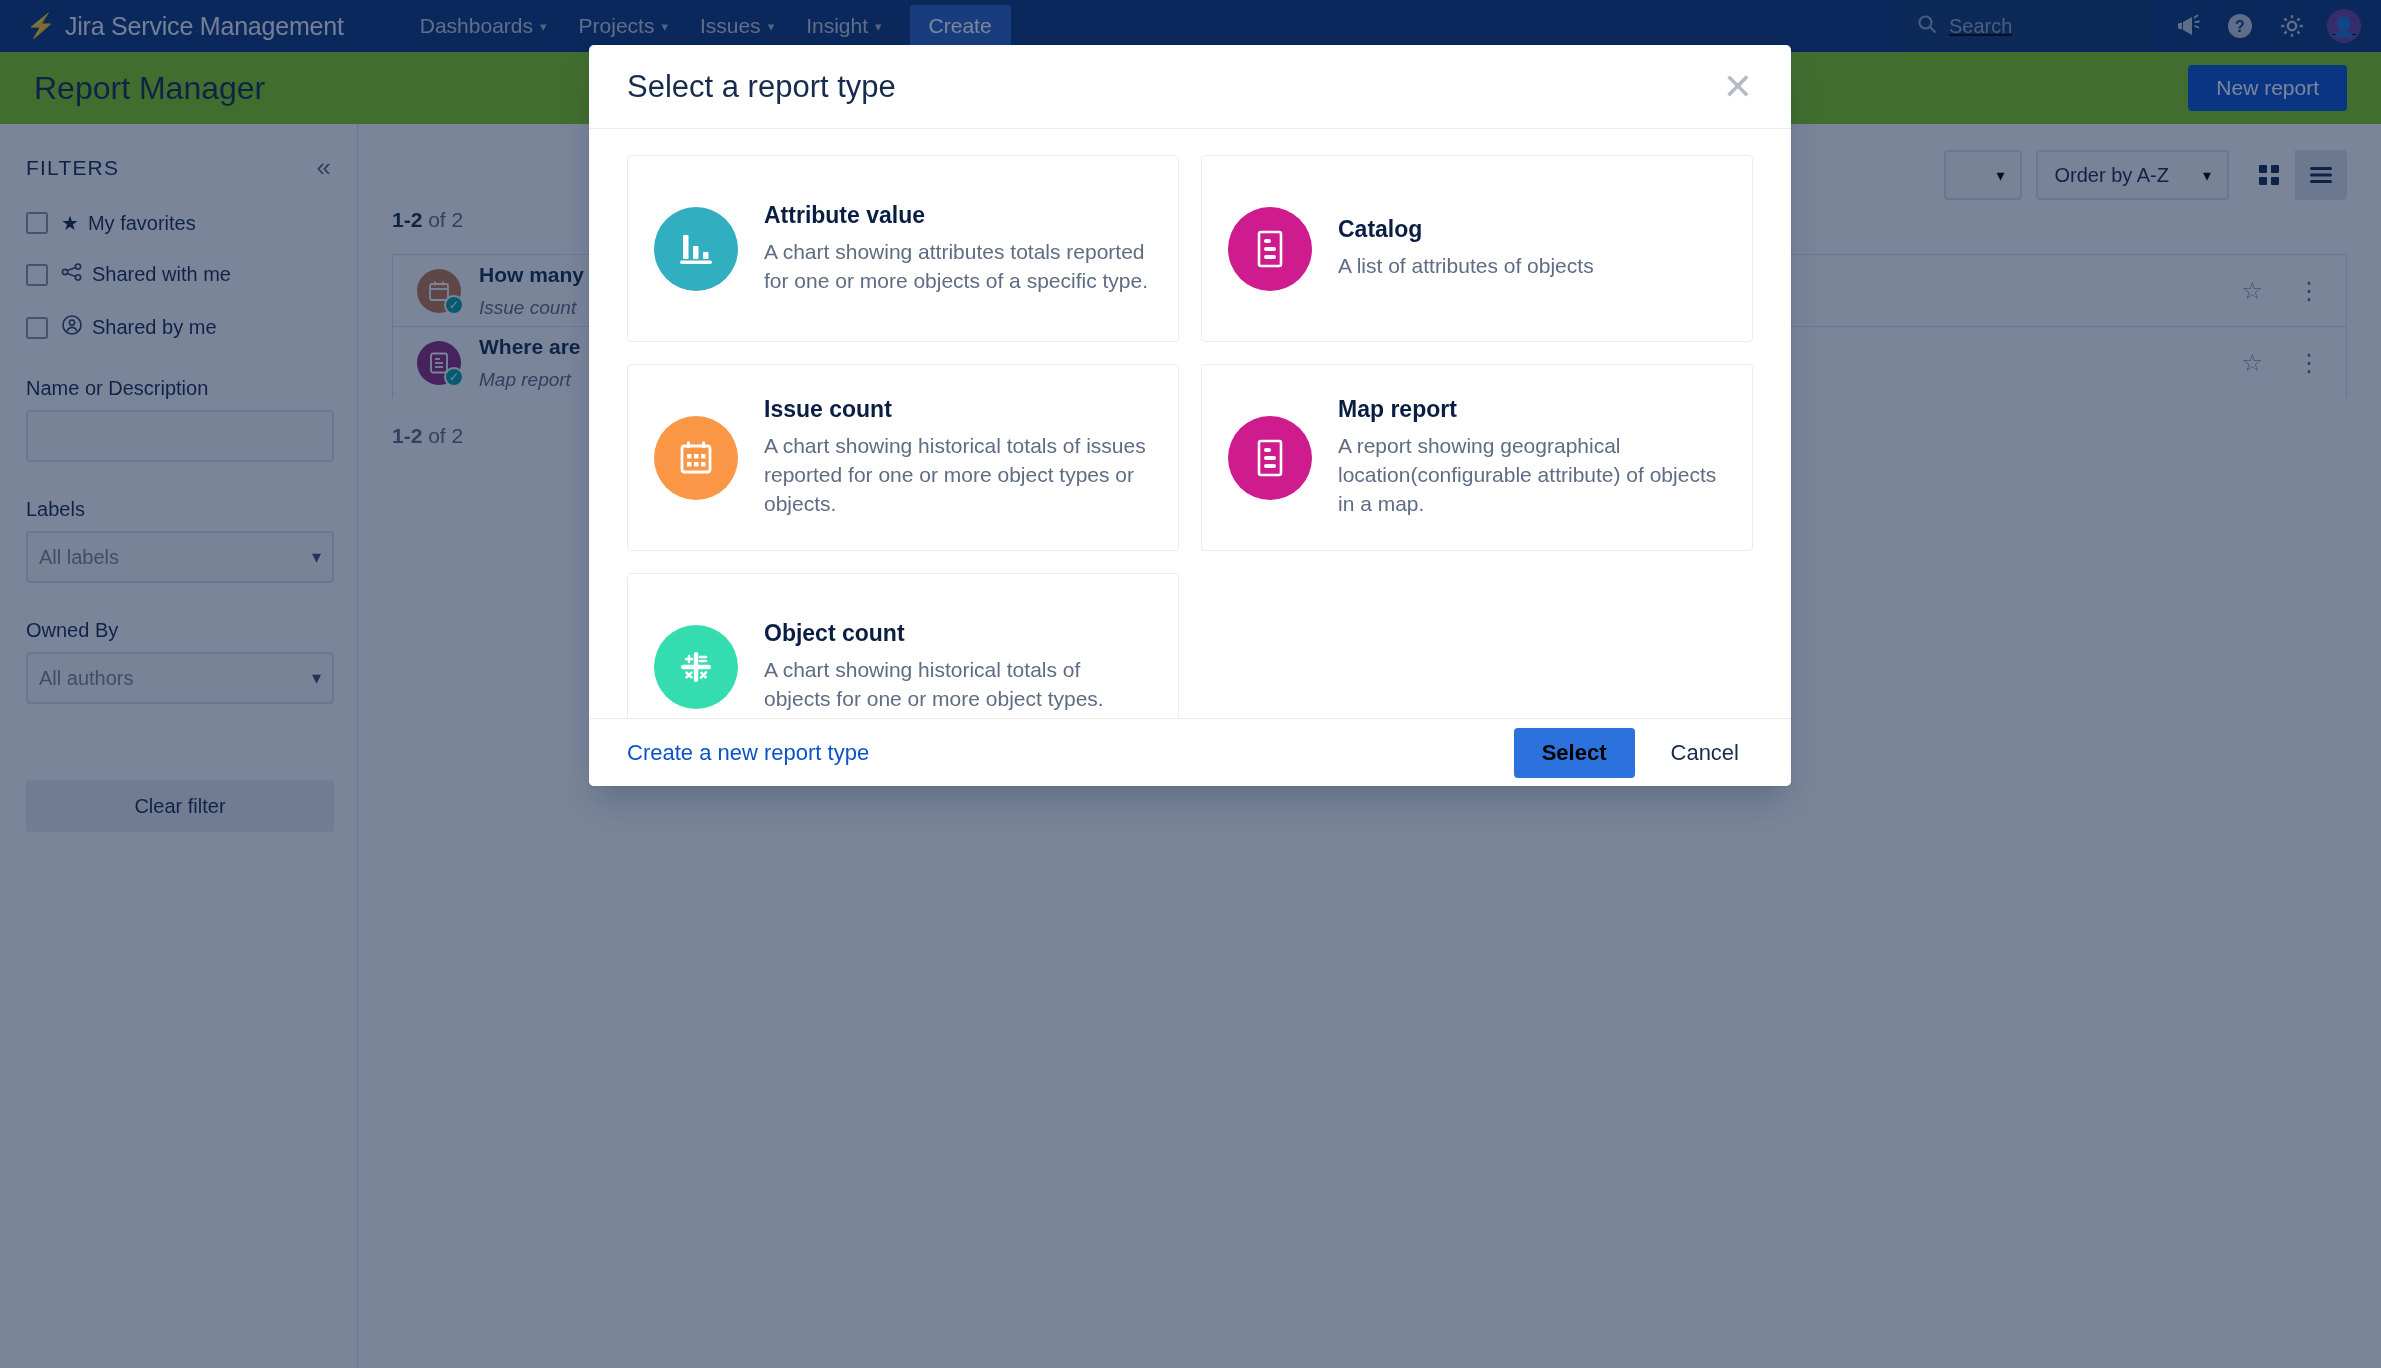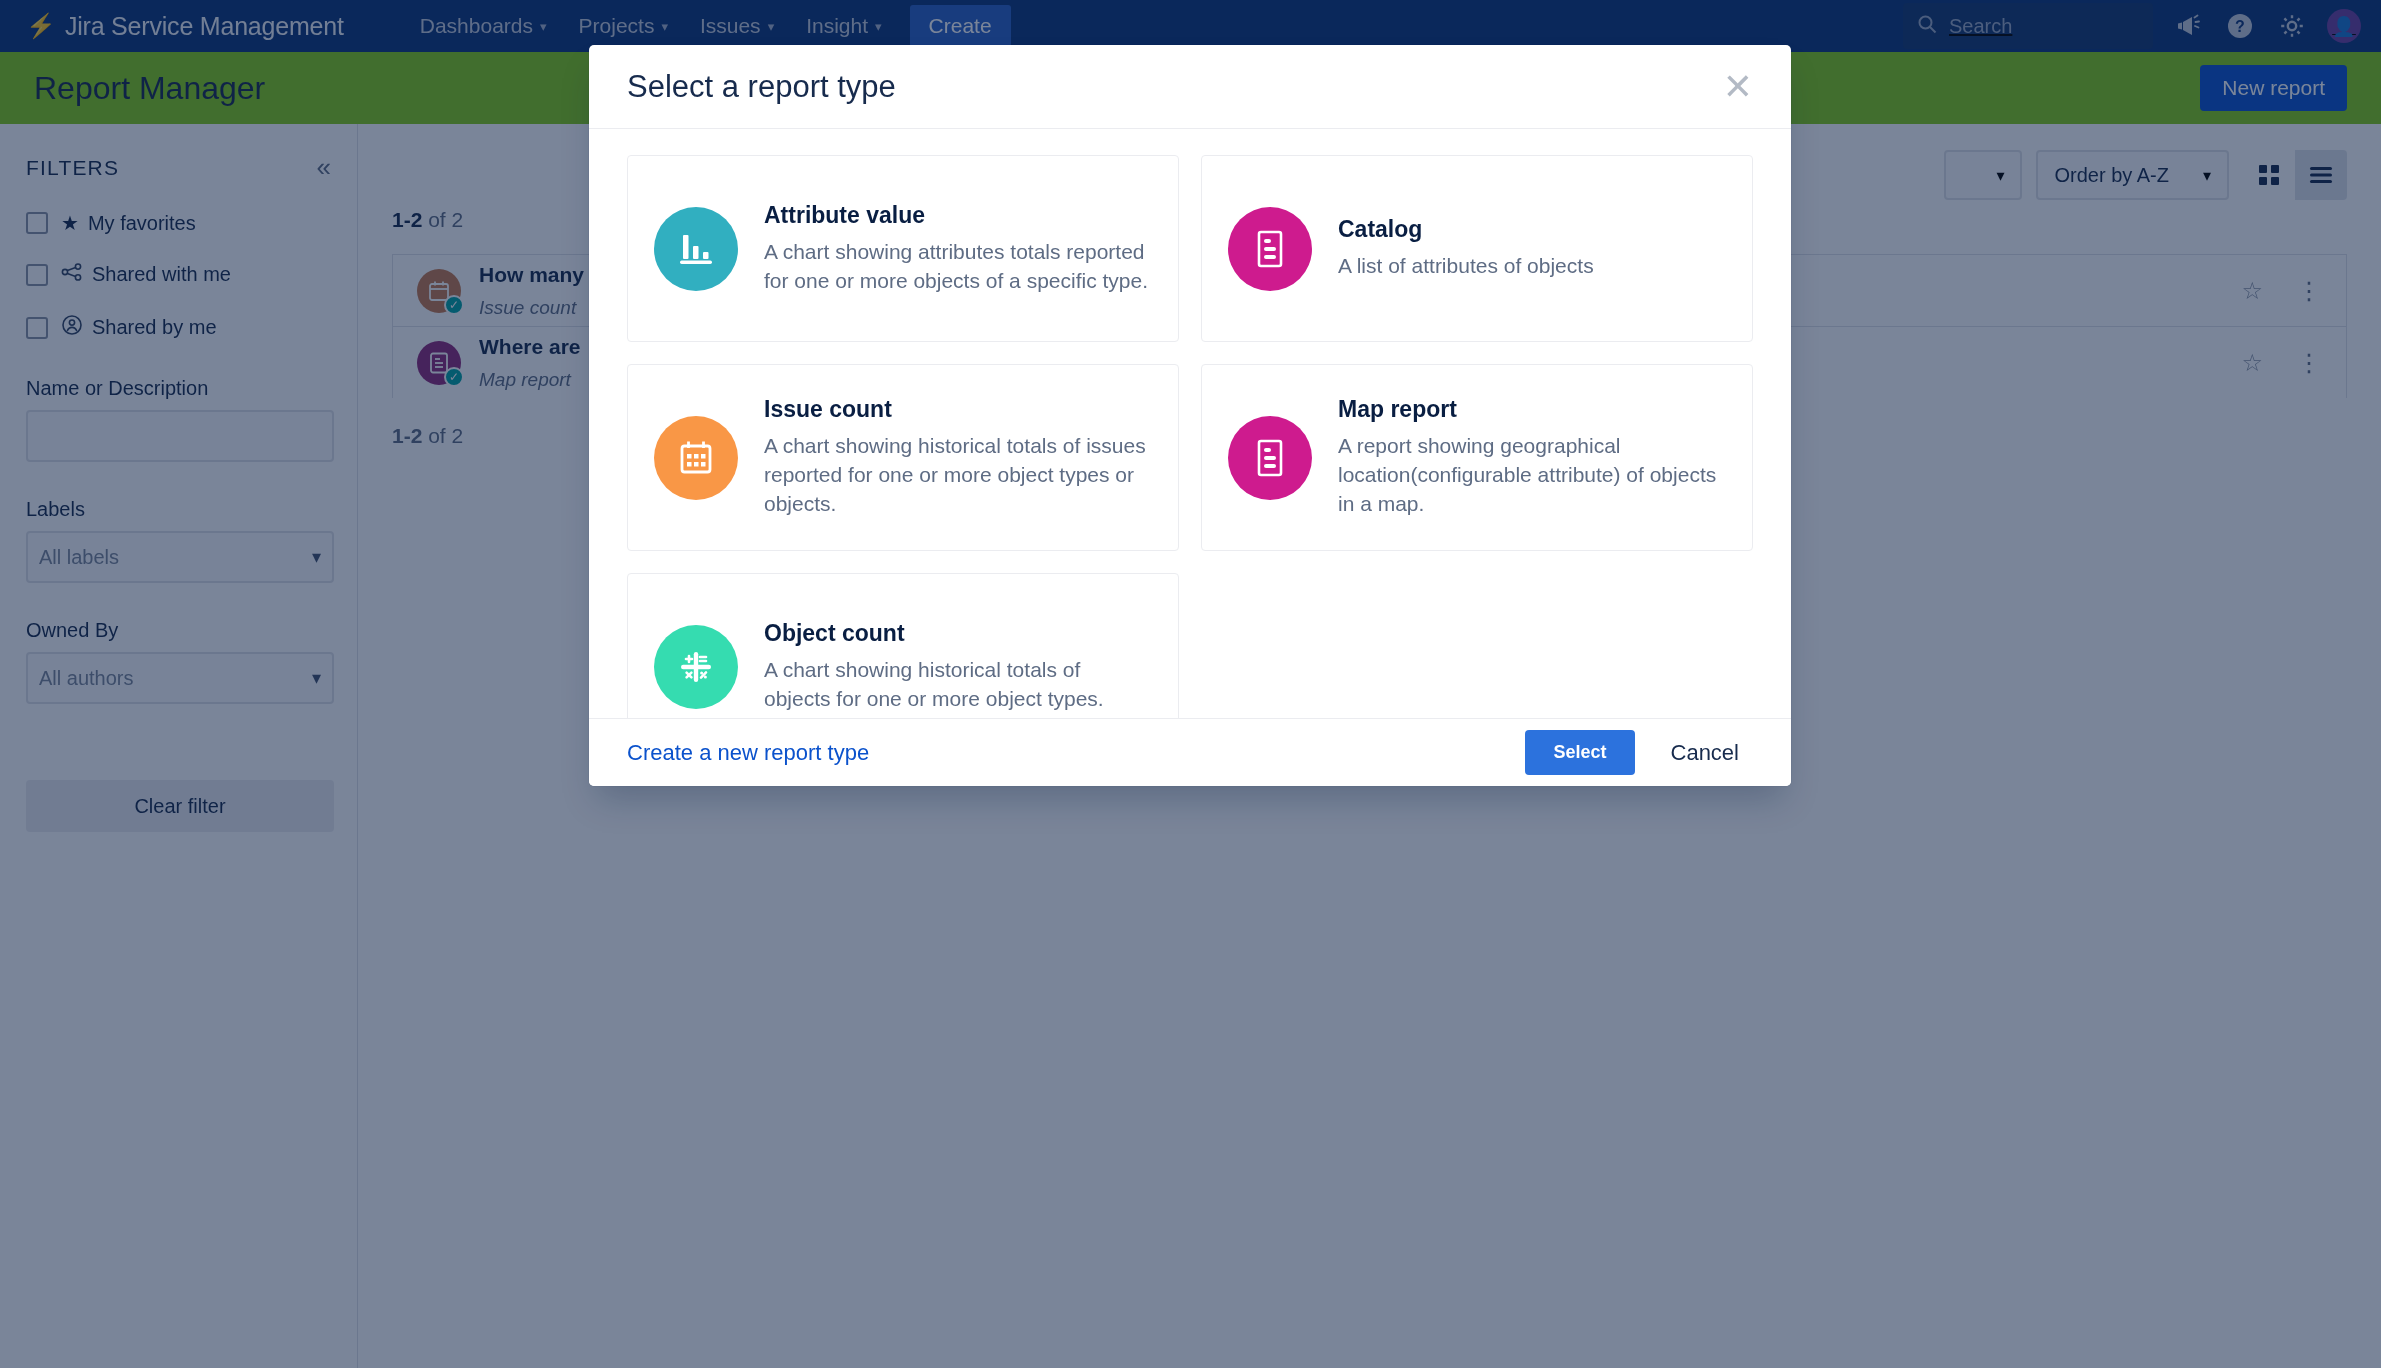--- a/index.html
+++ b/index.html
@@ -42,21 +42,21 @@
   }
 
   
   .page { position:absolute; top:52px; left:0; width:2381px; height:1316px; background:#fff; }
   .page-header {
     height:72px; display:flex; align-items:center; padding:0 34px; background:#84cc16;gap:12px;
   }
   .page-title { font-size:32px; color:#172b4d; font-weight:400; }
   .new-report-btn {
     margin-left:auto; background:#0b52cc; color:#fff; font-size:21px;
-    padding:11px 22px; border-radius:4px; cursor:pointer;
+    padding:11px 28px; border-radius:4px; cursor:pointer;
   }
   .page-body { display:flex; height:1244px; }
   .sidebar { width:358px; border-right:1px solid #dfe1e6; padding:28px 26px 0 26px; }
   .sidebar-head { display:flex; align-items:center; }
   .filters-title { font-size:21px; letter-spacing:1.2px; color:#172b4d; font-weight:500; }
   .collapse-icon { margin-left:auto; color:#5e6c84; font-size:26px; cursor:pointer; }
   .check-row { display:flex; align-items:center; gap:13px; margin-top:28px; cursor:pointer; }
   .cbox { width:22px; height:22px; border:2px solid #8993a4; border-radius:3px; background:#fff; flex:none;}
   .check-label { font-size:20px; color:#172b4d; display:flex; align-items:center; gap:9px; }
   .field-label { font-size:20px; color:#172b4d; margin-top:36px; margin-bottom:10px; }
@@ -135,21 +135,21 @@
   .tc-text { display:flex; flex-direction:column; gap:9px; }
   .tc-name { font-size:23px; font-weight:700; color:#091e42; }
   .tc-desc { font-size:21px; color:#5e6c84; line-height:1.38; }
   .modal-foot {
     height:68px; flex:none; display:flex; align-items:center; padding:0 38px;
     border-top:1px solid #ebecf0; background:#fff;
   }
   .create-link { color:#0b52cc; font-size:22px; cursor:pointer; }
   .foot-right { margin-left:auto; display:flex; align-items:center; gap:22px; }
   .btn-select {
-    background:#2c72dd; color:#ffffff; font-size:18px; font-weight:700;
+    background:#2c72dd; color:#000000; font-size:22px; font-weight:700;
     padding:12px 28px; border-radius:4px; cursor:pointer;
   }
   .btn-cancel { color:#172b4d; font-size:22px; padding:12px 14px; cursor:pointer; }
 </style>
 </head>
 <body>
 
 <div id="app">
 
   <div class="page">

